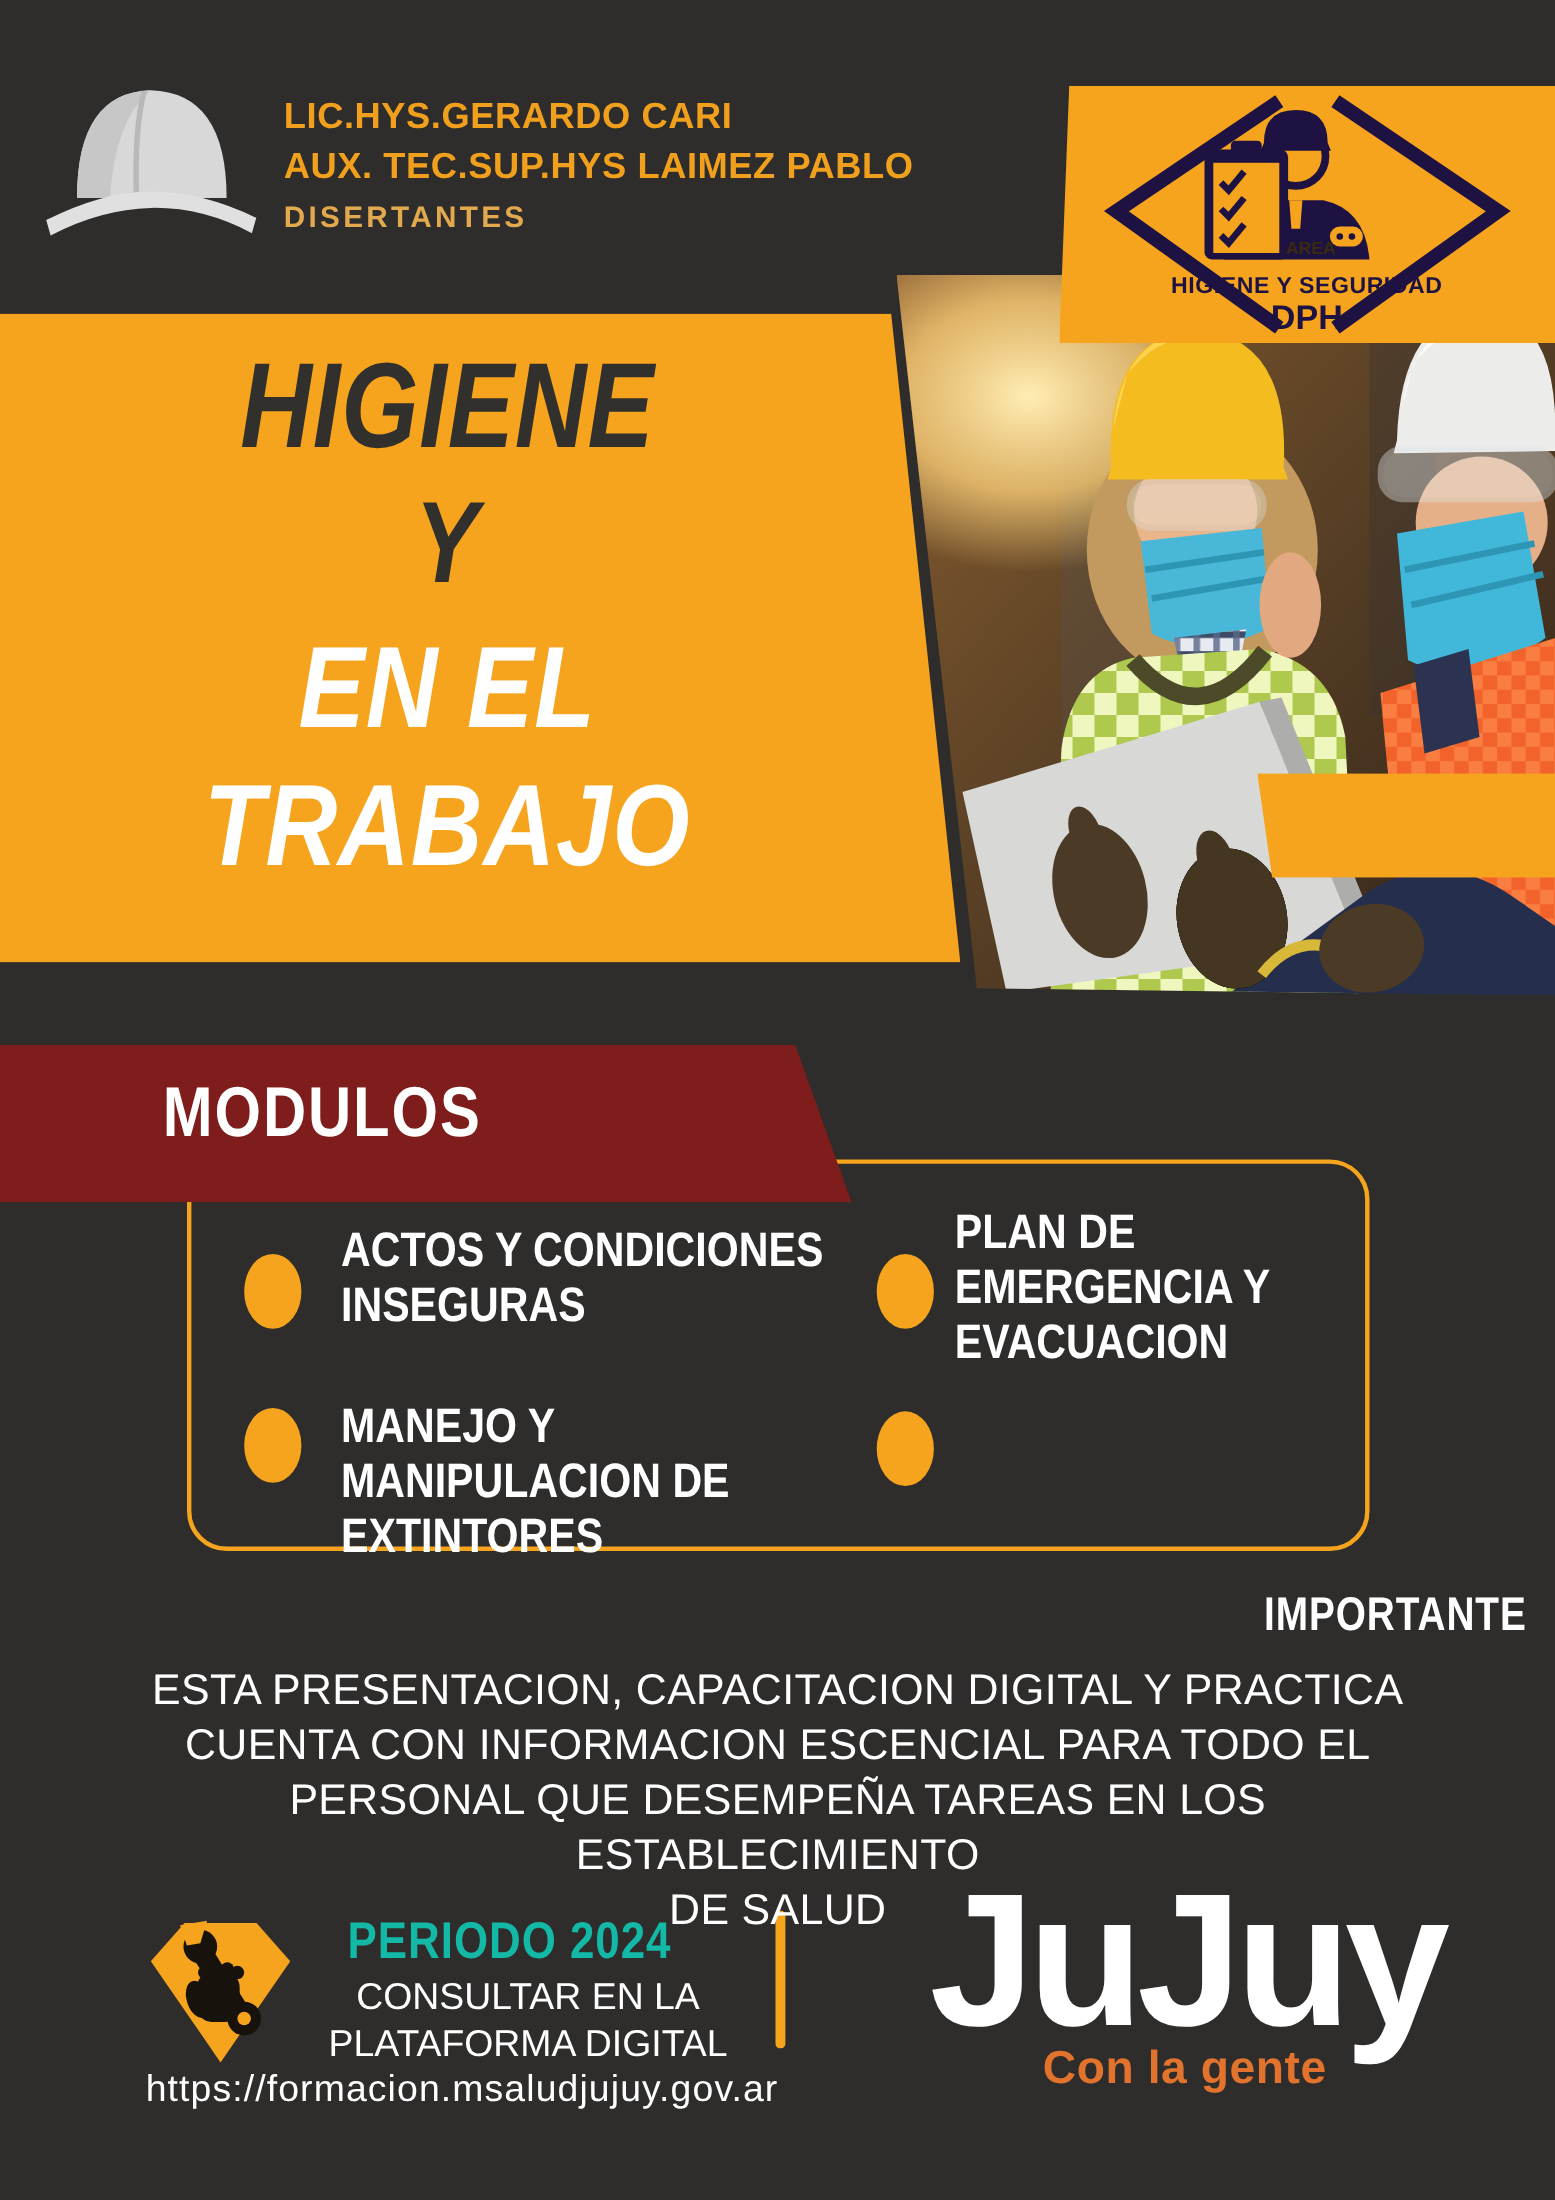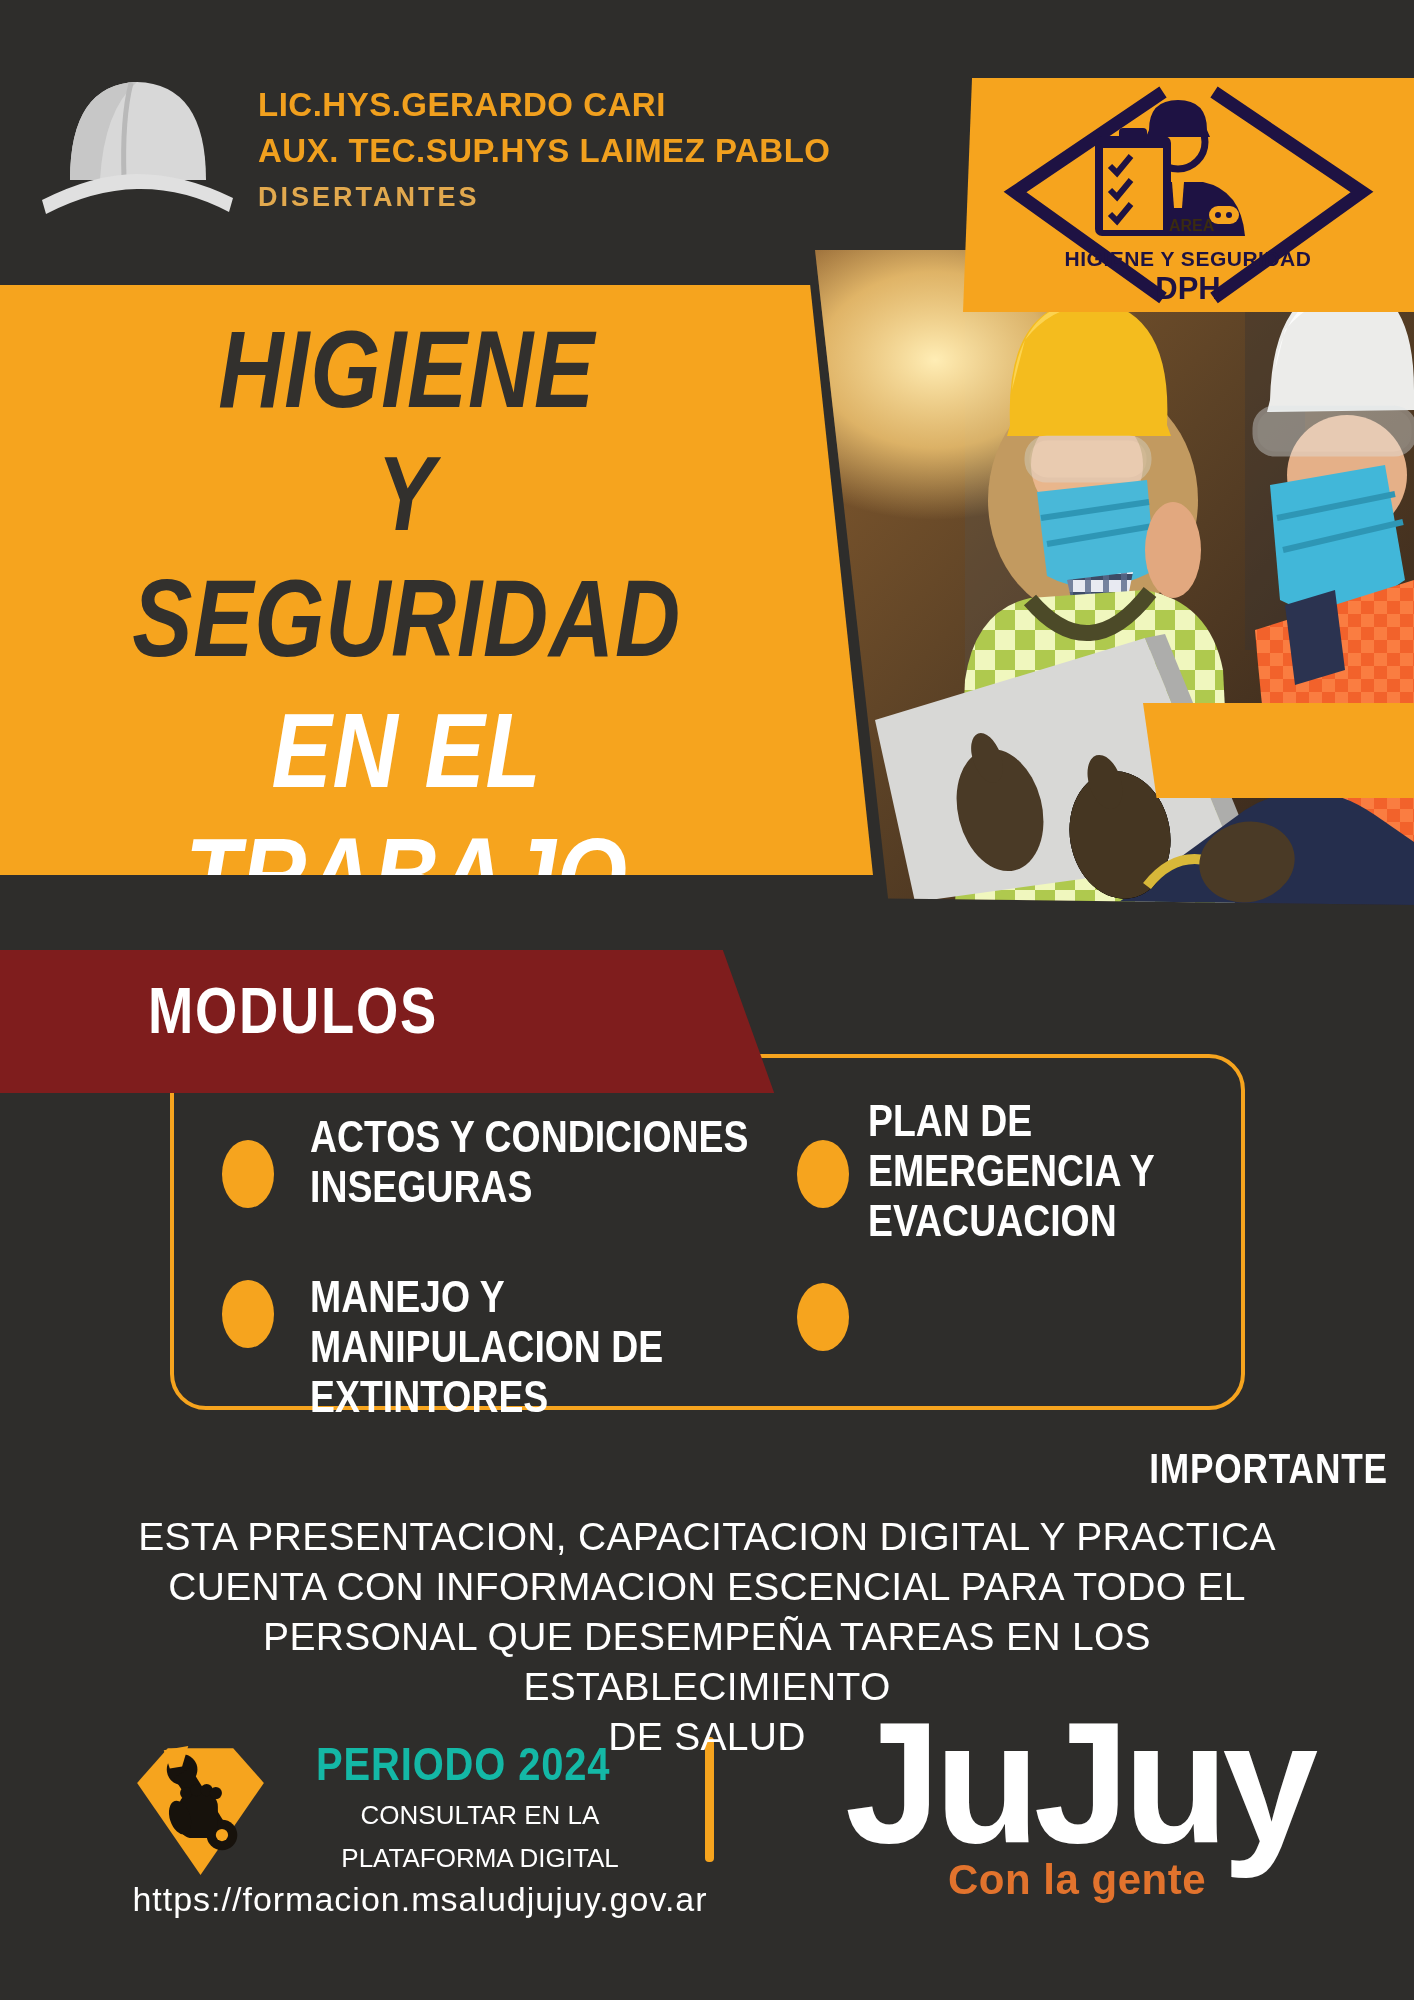--- a/index.html
+++ b/index.html
@@ -78,21 +78,21 @@
   
   #importante-h { left:0; top:1444px; width:1414px; text-align:right; z-index:2;
     font-size:43px; font-weight:700; color:#fff; letter-spacing:1px; }
   #importante-p { left:77px; top:1512px; width:1260px; text-align:center; z-index:2;
     font-size:39px; font-weight:400; color:#fff; line-height:50px; letter-spacing:.3px; }
 
   
   #gem-icon { left:128px; top:1742px; width:145px; height:138px; }
   #periodo { left:316px; top:1736px; font-size:47px; font-weight:700; color:#14b8a6; line-height:56px; letter-spacing:1px; }
   #consult { left:290px; top:1794px; width:380px; text-align:center;
-    font-size:26px; font-weight:400; color:#fff; line-height:43px; }
+    font-size:34px; font-weight:400; color:#fff; line-height:43px; }
   #vbar { left:705px; top:1737px; width:9px; height:125px; background:#F6A41E; border-radius:4px; }
   #url { left:85px; top:1880px; width:670px; text-align:center;
     font-size:34px; font-weight:400; color:#fff; letter-spacing:1px; }
   #brand { left:845px; top:1672px; font-size:172px; font-weight:700; color:#fff;
     letter-spacing:-6px; line-height:220px; }
   #brand-tagline { left:948px; top:1856px; font-size:42px; font-weight:700; color:#E2732D; letter-spacing:.5px; }
 </style>
 </head>
 <body>
 
@@ -218,21 +218,20 @@
         <path d="M332,636 Q360,600 398,612" stroke="#D8B839" stroke-width="10" fill="none"></path>
         <ellipse cx="432" cy="612" rx="48" ry="40" fill="#4A3A26" transform="rotate(-12 432 612)"></ellipse>
       </g>
     </svg>
   </div>
   <div id="accent-band" class="abs"></div>
 
   <div id="title-block" class="abs">
     <div class="title-dark"><span class="cond">HIGIENE</span></div>
     <div class="title-y"><span class="cond">Y</span></div>
-    <div class="title-dark" style="line-height:125px;"><span class="cond">SEGURIDAD</span></div>
     <div class="title-white"><span class="cond" style="transform:scaleX(.86);">EN EL TRABAJO</span></div>
   </div>
 
   <div id="modulos-banner" class="abs">
     <div class="txt"><span class="condL">MODULOS</span></div>
   </div>
   <div id="modules-box" class="abs"></div>
 
   <span id="dot-1" class="dot"></span>
   <span id="dot-2" class="dot"></span>

